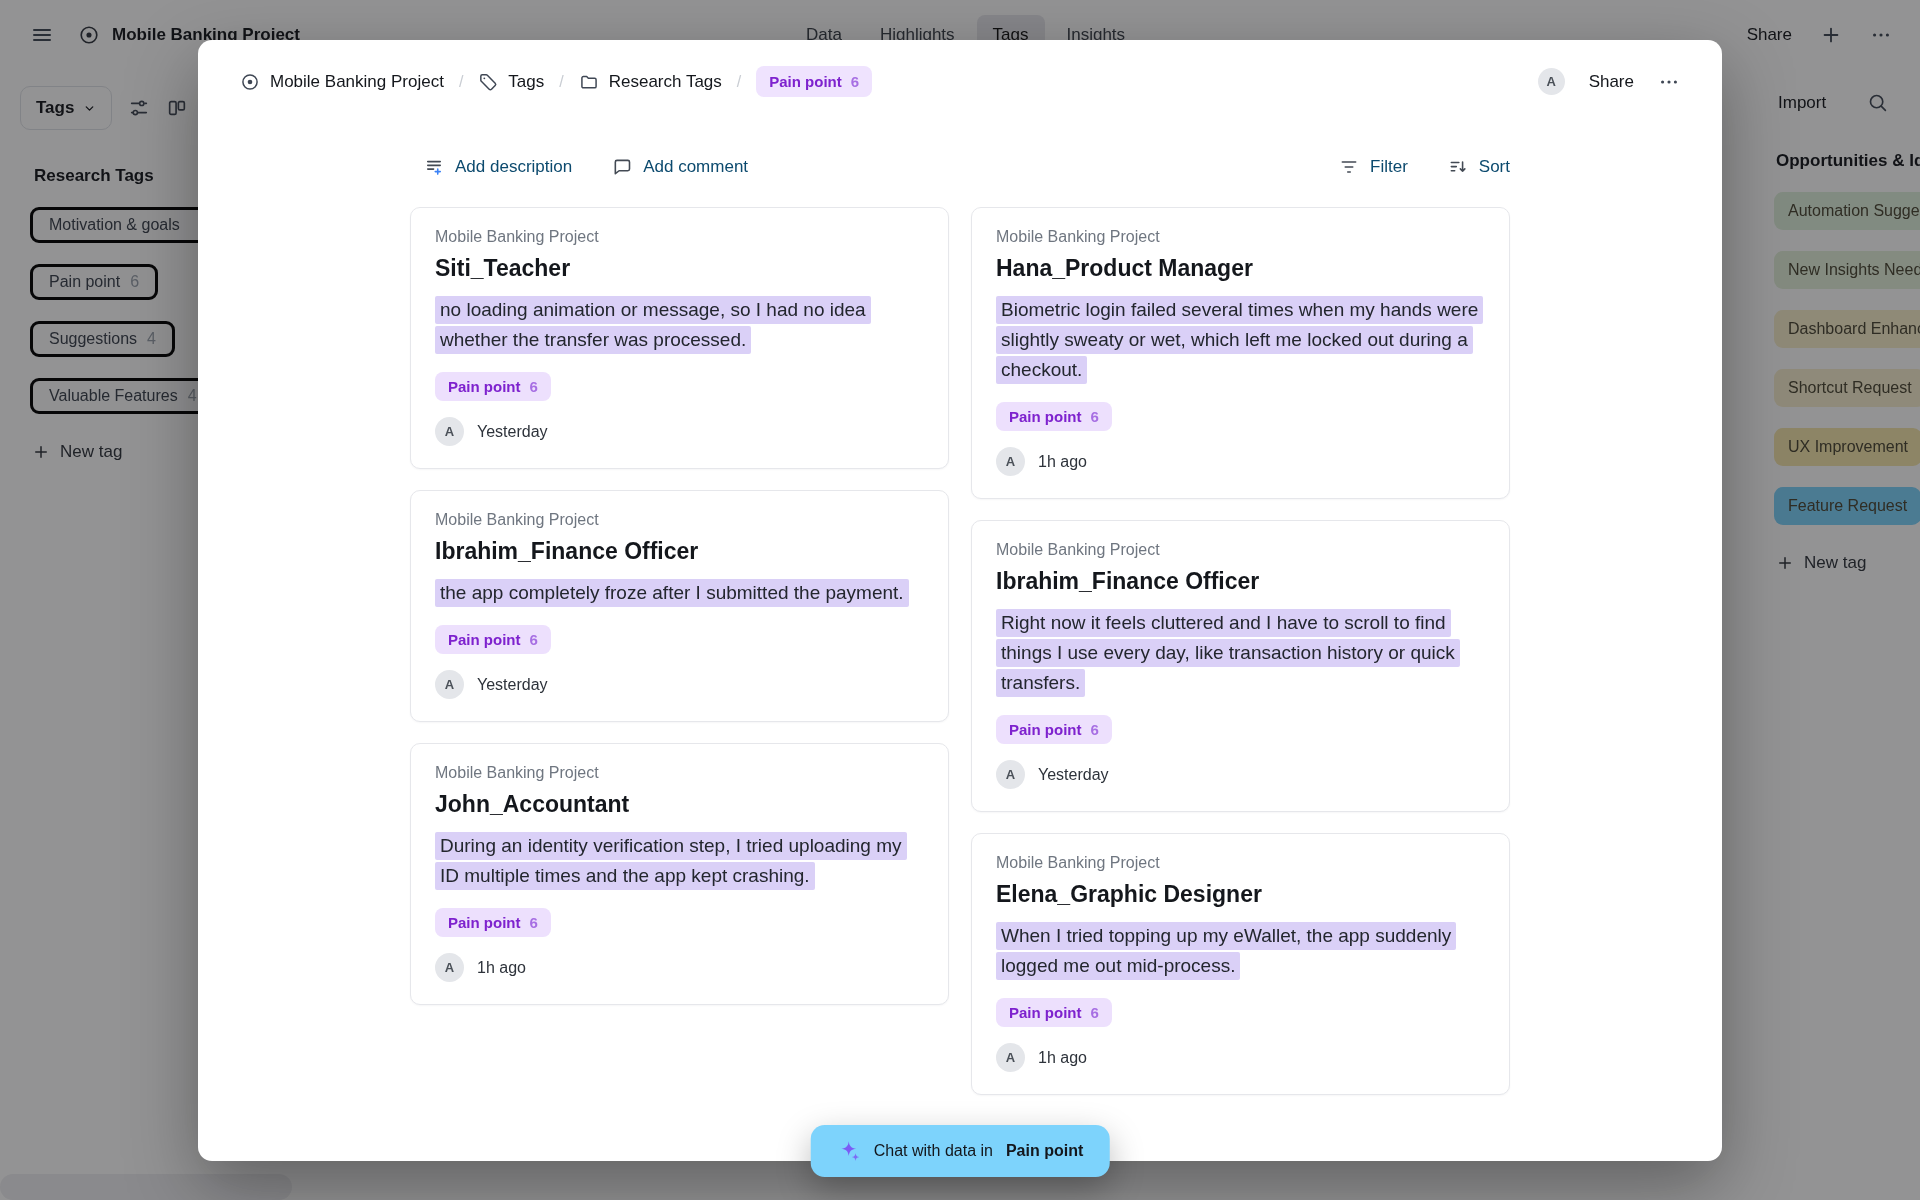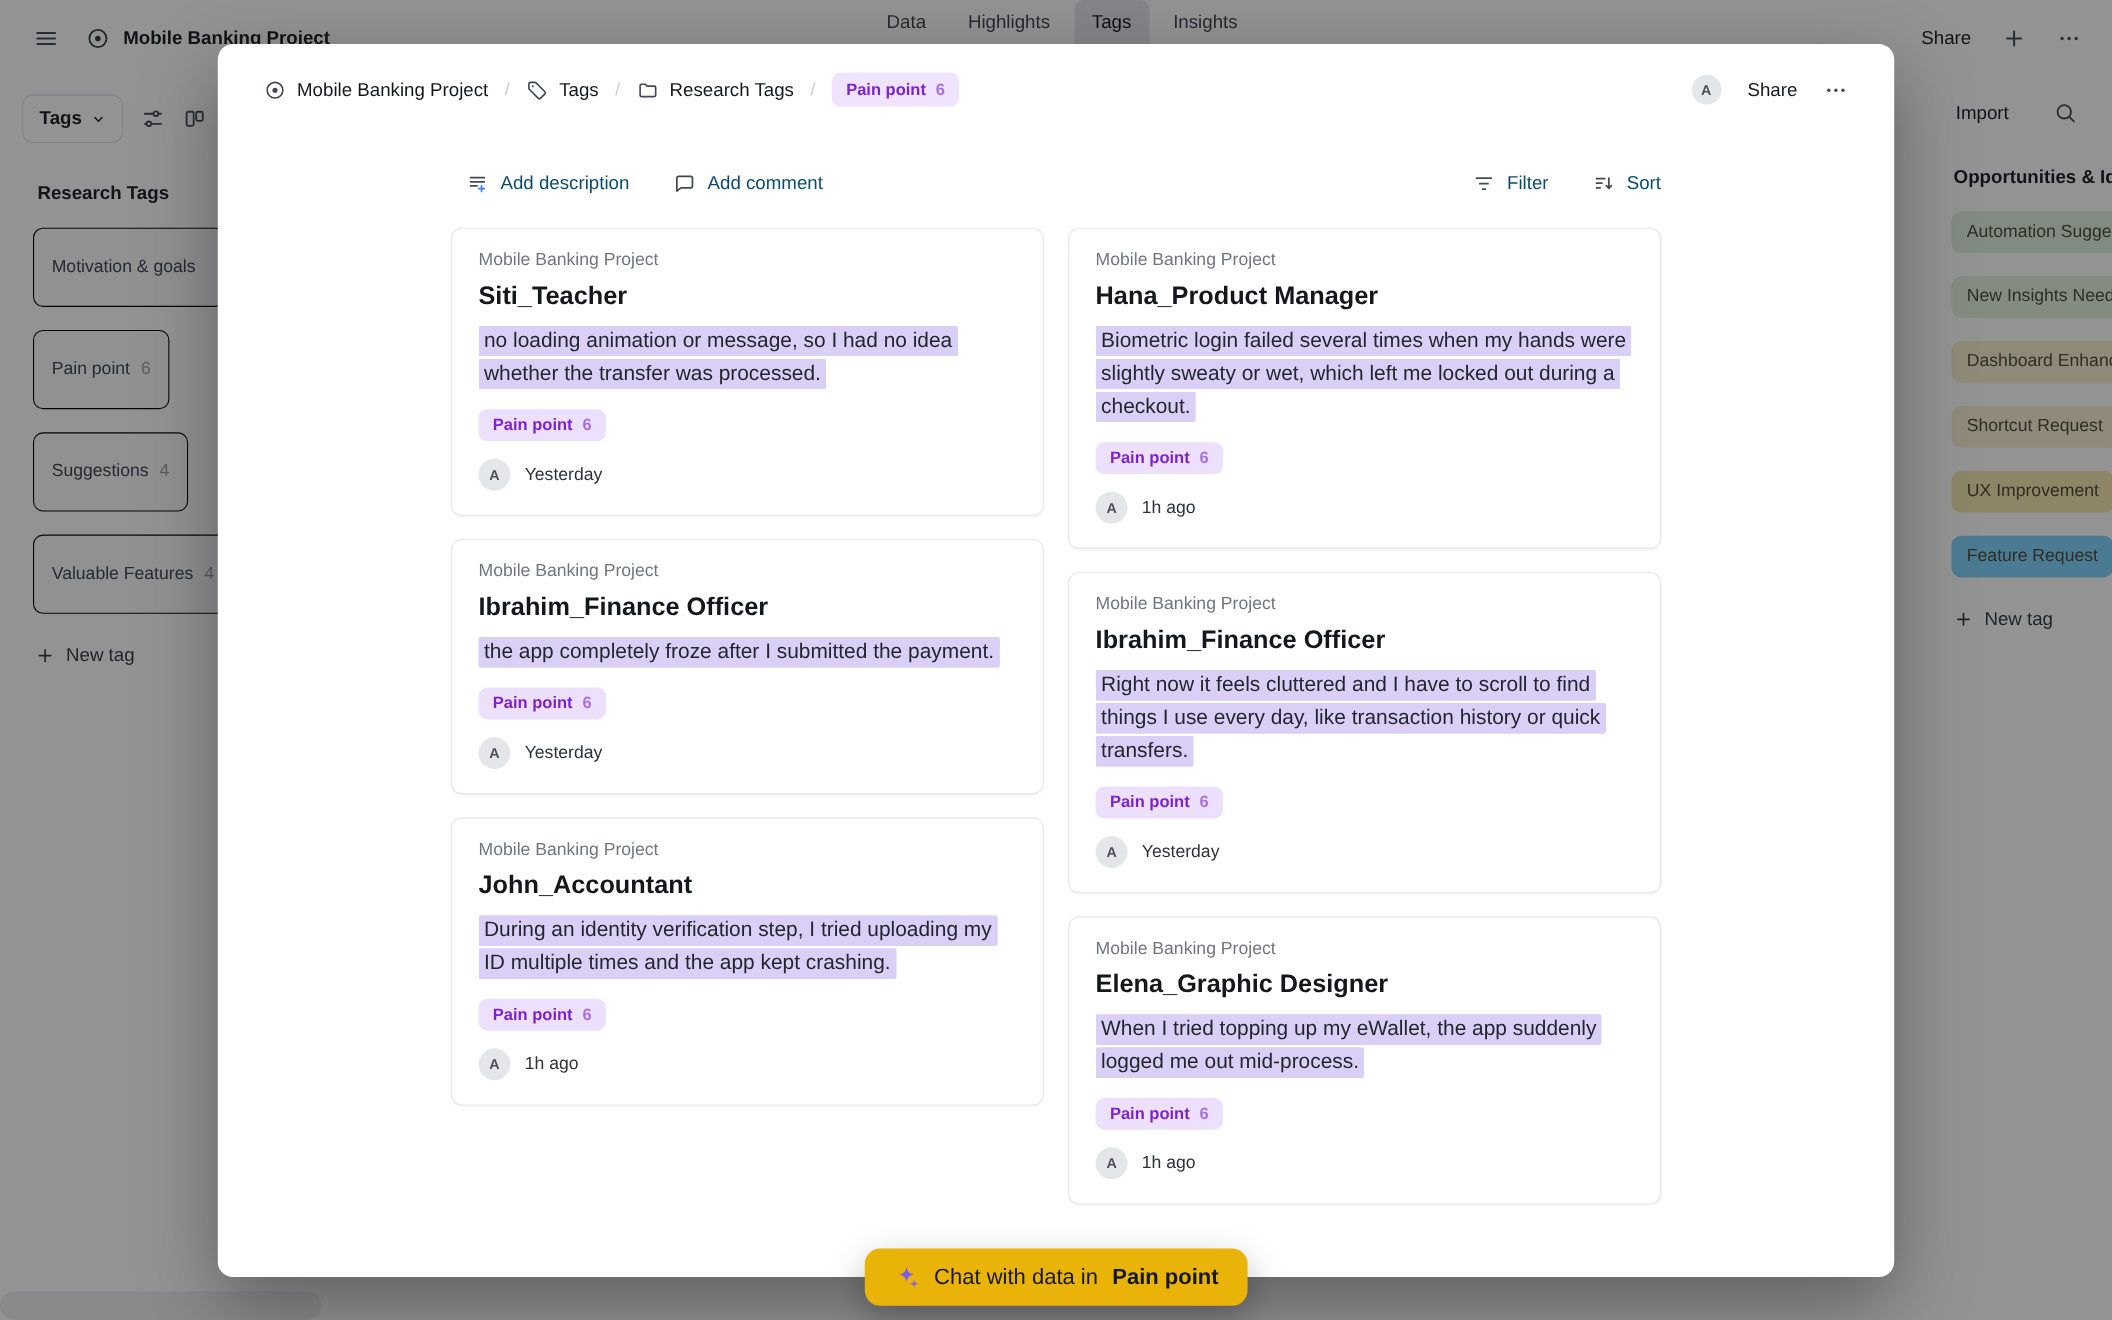--- a/index.html
+++ b/index.html
@@ -8,31 +8,31 @@
     width:1920px; height:1200px; overflow:hidden; position:relative;
     font-family:"Liberation Sans", sans-serif; background:#fff; color:#14171C;
   }
   svg { display:block; }
 
   
   .topbar { position:absolute; top:0; left:0; width:1920px; height:70px; background:#fff; display:flex; align-items:center; padding:0 30px; }
   .icon-ghost { display:flex; align-items:center; justify-content:center; color:#3F4754; cursor:pointer; }
   .topbar-title { font-size:17px; font-weight:600; color:#14171C; margin-left:12px; white-space:nowrap; }
   .logo-wrap { margin-left:24px; color:#2F343C; }
-  .tabs { position:absolute; left:790px; top:0; height:70px; display:flex; gap:6px; }
+  .tabs { position:absolute; left:790px; top:0; height:70px; display:flex; align-items:center; gap:6px; }
   .tab { padding:10px 16px; font-size:17px; color:#3A4049; border-radius:8px; font-weight:500; cursor:pointer; white-space:nowrap; }
   .tab.active { background:#E7E7EC; color:#111; }
   .topbar-right { position:absolute; right:28px; top:0; height:70px; display:flex; align-items:center; gap:28px; }
   .share-label { font-size:17px; font-weight:500; color:#14171C; cursor:pointer; }
 
   .left-sidebar { position:absolute; top:70px; left:0; width:250px; padding:16px 0 0 20px; }
   .sb-toolbar { display:flex; align-items:center; gap:16px; }
   .dropdown-btn { display:inline-flex; align-items:center; gap:9px; border:1px solid #DFE2E7; border-radius:10px; padding:11px 15px; font-size:17px; font-weight:600; color:#14171C; background:#fff; cursor:pointer; }
   .sb-heading { margin:36px 0 0 14px; font-size:17px; font-weight:700; color:#14171C; }
-  .tag-pill { display:table; margin:21px 0 0 10px; padding:26px 16px; border:1px solid #000000; border-radius:9px; background:#FBFBFC; font-size:16px; color:#3A414C; white-space:nowrap; cursor:pointer; }
+  .tag-pill { display:table; margin:21px 0 0 10px; padding:6px 16px; border:3px solid #000000; border-radius:9px; background:#FBFBFC; font-size:16px; color:#3A414C; white-space:nowrap; cursor:pointer; }
   .tag-pill .cnt { color:#98A0AB; margin-left:10px; }
   .new-tag { display:flex; align-items:center; gap:10px; margin:28px 0 0 12px; font-size:17px; color:#2E333B; cursor:pointer; }
 
   .right-sidebar { position:absolute; top:70px; left:1768px; width:152px; height:1000px; overflow:hidden; padding:16px 0 0 6px; }
   .rs-toolbar { display:flex; align-items:center; gap:41px; padding:6px 0 0 4px; }
   .import-btn { font-size:17px; font-weight:500; color:#14171C; cursor:pointer; }
   .rs-heading { margin:38px 0 0 2px; font-size:17px; font-weight:700; color:#14171C; white-space:nowrap; }
   .rs-pill { display:table; margin:21px 0 0 0; padding:10px 14px; border-radius:9px; font-size:16px; color:#4A4634; white-space:nowrap; cursor:pointer; }
   .bottom-pill { position:absolute; left:0; top:1174px; width:292px; height:26px; background:#EFEFF2; border-radius:13px; }
 
@@ -65,21 +65,21 @@
   .card-project { font-size:16px; color:#6F7680; }
   .card-title { margin:9px 0 0; font-size:23px; font-weight:700; color:#14171C; }
   .card-quote { margin:13px 0 0; font-size:19px; line-height:1.58; color:#23262E; }
   .hl { background:#DAD0F7; padding:3px 5px 4px; border-radius:2px; -webkit-box-decoration-break:clone; box-decoration-break:clone; }
   .badge { display:inline-flex; align-items:center; gap:9px; margin-top:17px; background:#EDE0FD; border-radius:8px; padding:6px 13px; font-size:15px; font-weight:700; color:#7E22CE; }
   .badge .count { color:#A76FE3; font-weight:600; }
   .card-footer { display:flex; align-items:center; gap:13px; margin-top:16px; }
   .time { font-size:16px; color:#2E333B; }
 
   
-  .chat-pill { position:fixed; left:50%; bottom:13px; transform:translateX(-50%); background:#eab308; border-radius:14px; padding:14px 26px; display:flex; align-items:center; gap:13px; font-size:20px; color:#14171C; box-shadow:0 12px 34px rgba(0,0,0,.28); z-index:30; white-space:nowrap; cursor:pointer; }
+  .chat-pill { position:fixed; left:50%; bottom:23px; transform:translateX(-50%); background:#7dd3fc; border-radius:14px; padding:14px 26px; display:flex; align-items:center; gap:13px; font-size:16px; color:#14171C; box-shadow:0 12px 34px rgba(0,0,0,.28); z-index:30; white-space:nowrap; cursor:pointer; }
   .chat-pill b { font-weight:700; }
 </style>
 </head>
 <body>
 
 <div>
 
   <header class="topbar">
     <span class="icon-ghost">
       <svg width="24" height="24" viewBox="0 0 24 24" fill="none" stroke="currentColor" stroke-width="2" stroke-linecap="round">

